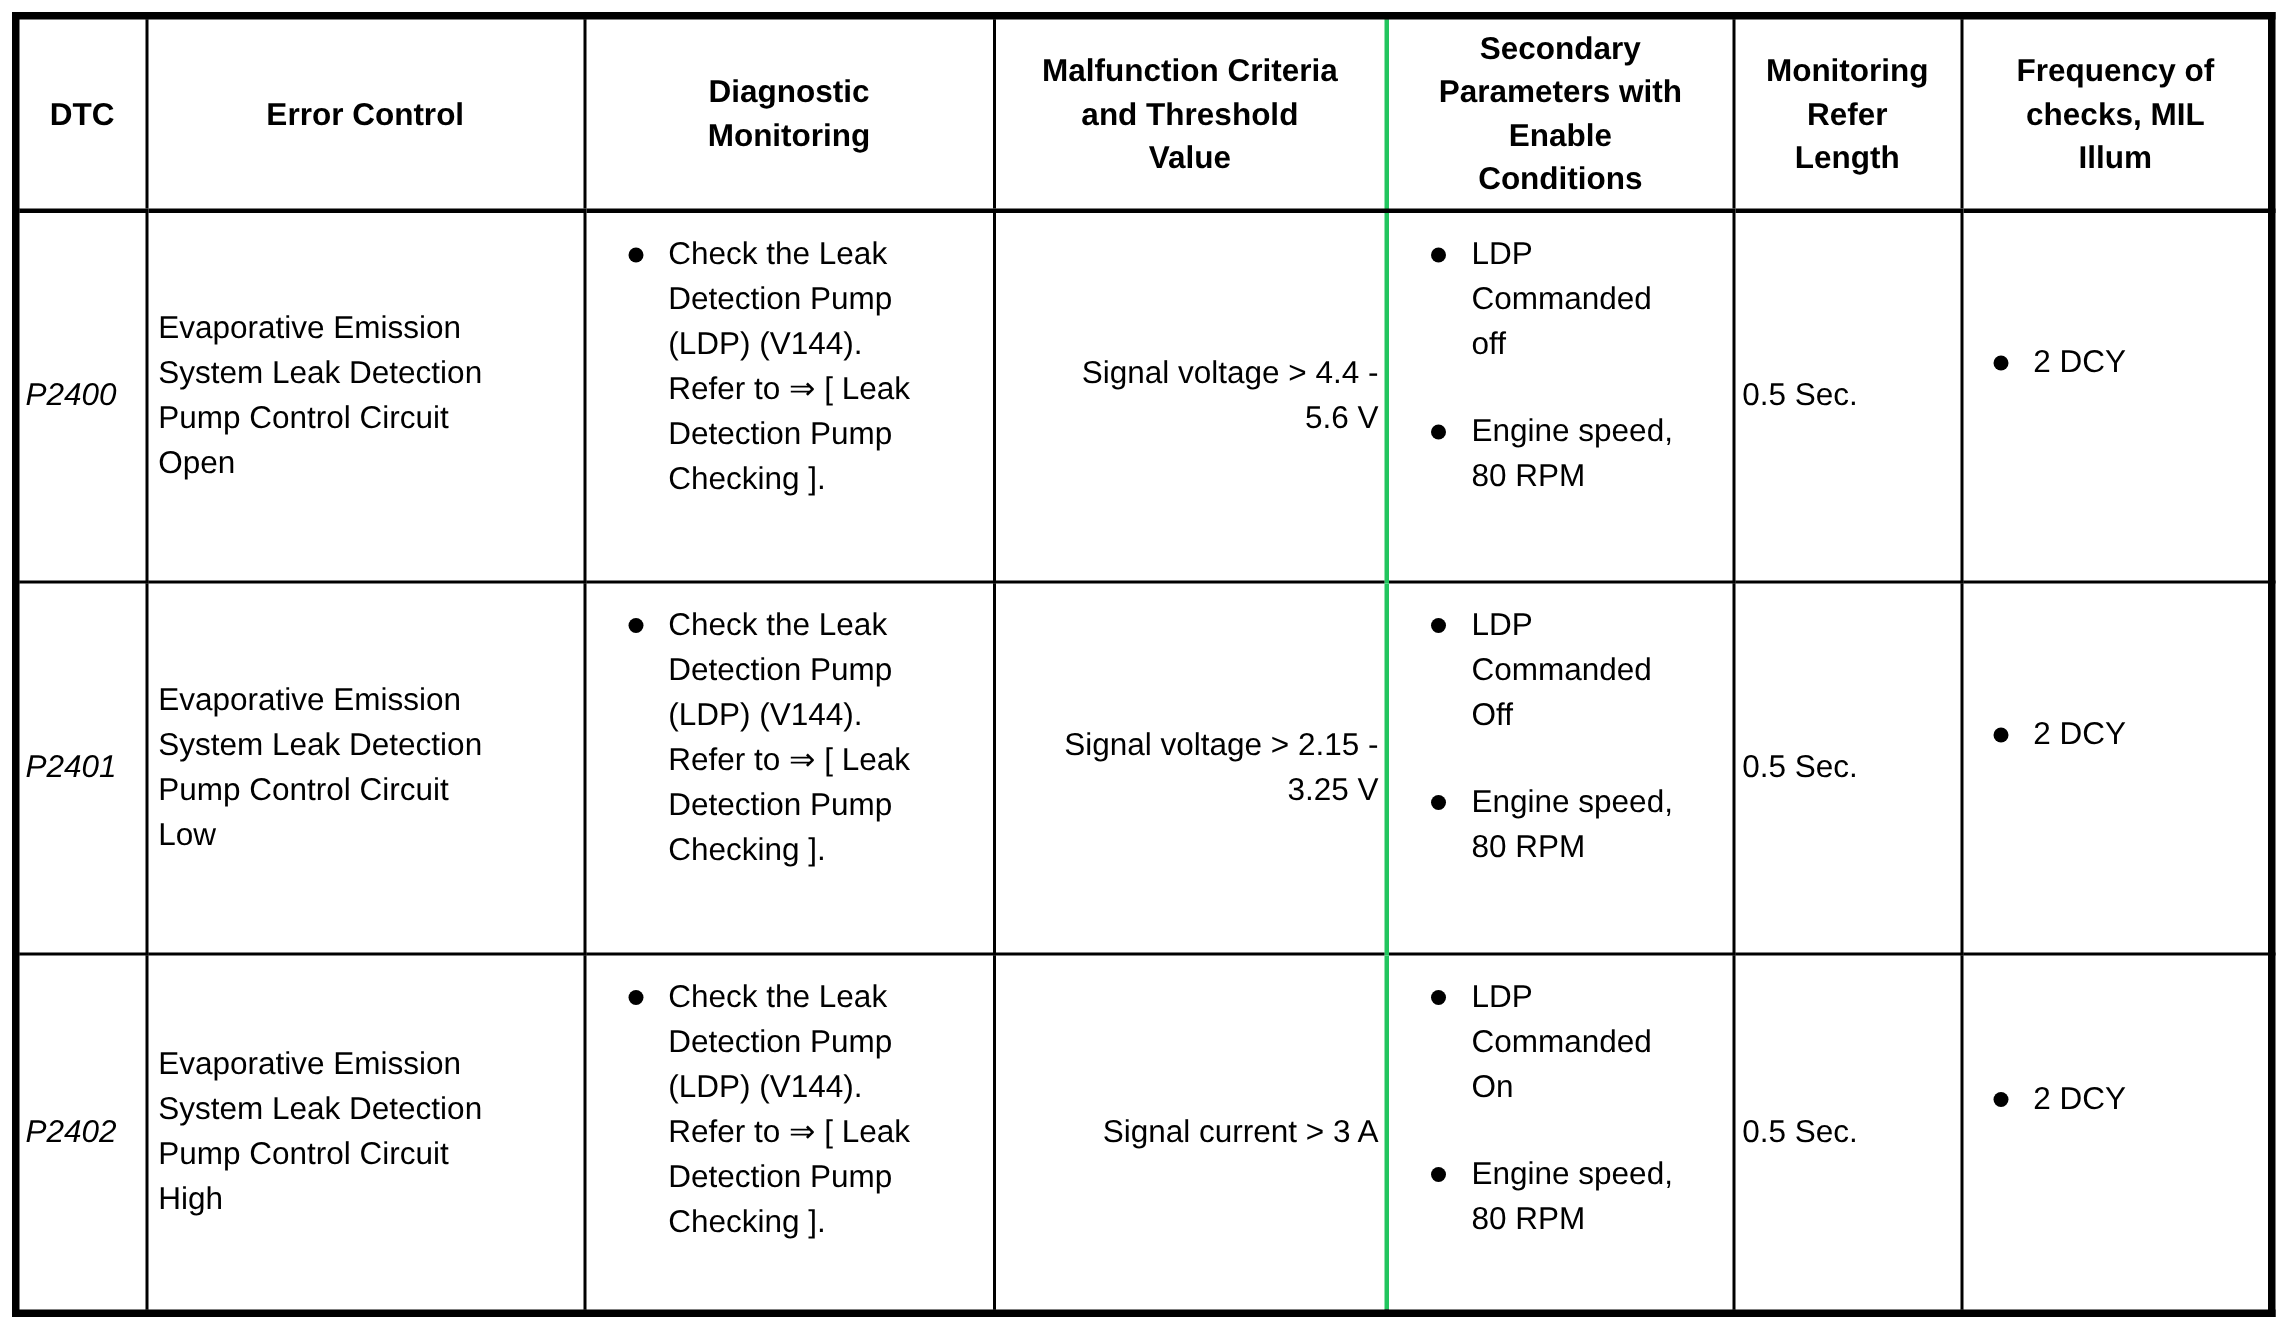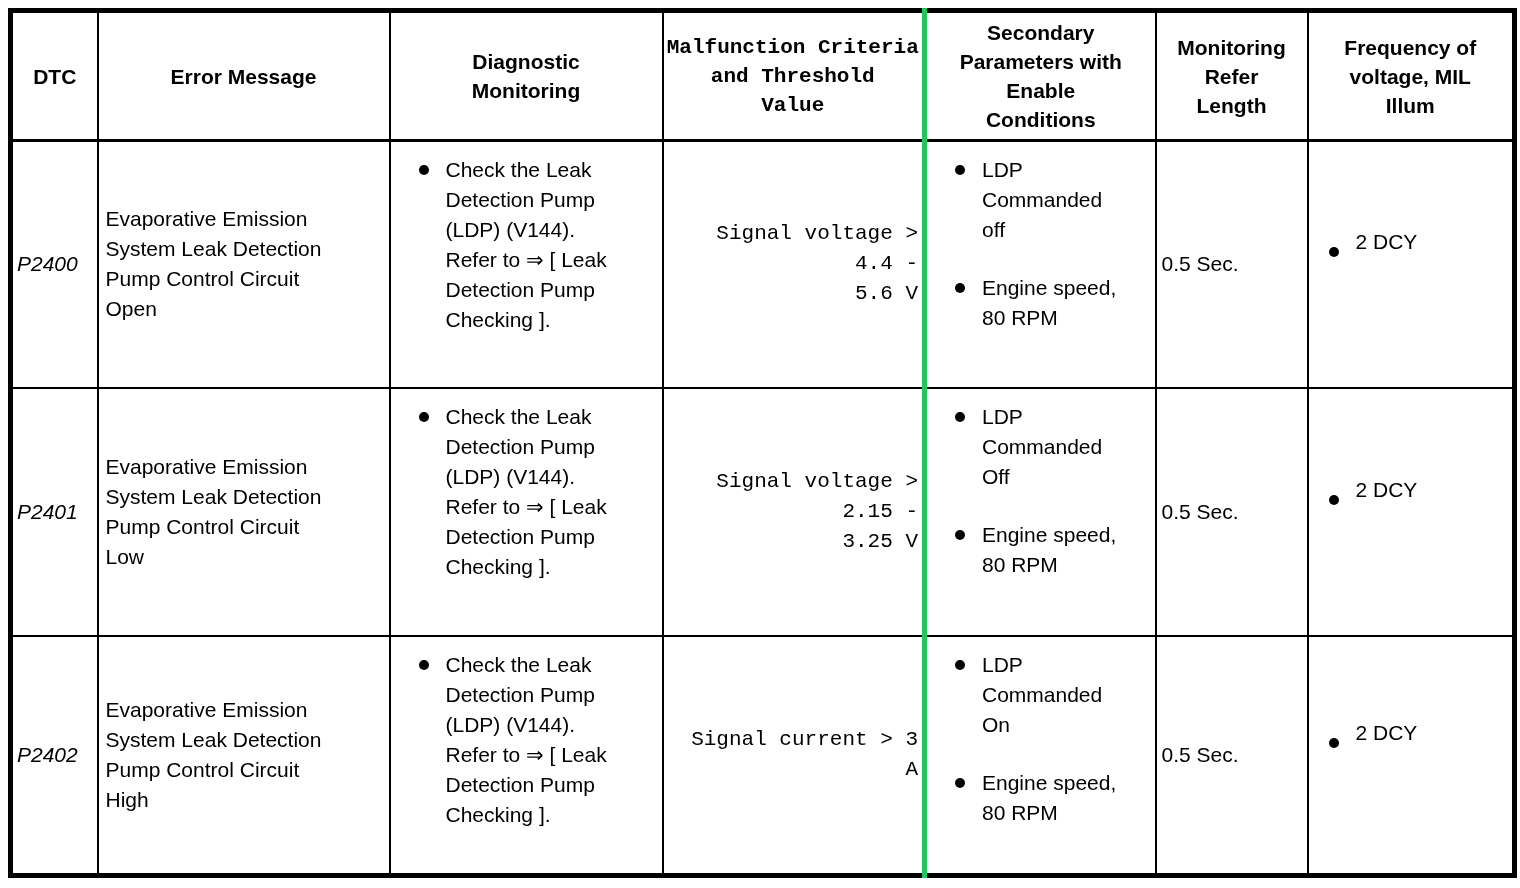--- a/index.html
+++ b/index.html
@@ -24,21 +24,21 @@
     border: 5px solid #000000;
   }
   .dtc-table th,
   .dtc-table td {
     border: 2px solid #000000;
     padding: 0;
     overflow: hidden;
   }
   
   .dtc-table thead th { border-bottom: 3px solid #000000; }
-  .dtc-table .col-malf-b { border-right: 5px solid #22c55e; font-family: Liberation Mono, monospace; }
+  .dtc-table .col-malf-b { border-right: 3px solid #22c55e; }
 
   .dtc-table thead tr { height: 130px; }
   .dtc-table tbody tr.r0 { height: 247px; }
   .dtc-table tbody tr.r1 { height: 248px; }
   .dtc-table tbody tr.r2 { height: 240px; }
 
   .dtc-table th {
     font-weight: bold;
     font-size: 21px;
     line-height: 29px;
@@ -77,55 +77,54 @@
     margin-top: 10px;
     margin-right: 17px;
   }
   .bullet-text {
     white-space: pre-line;
   }
   td.freq-col .bullet-item {
     padding-left: 20px;
     margin: 0;
     transform: translateY(-22px);
-    align-items: flex-end;
   }
 </style>
 </head>
 <body>
 
 <div class="page">
   <table class="dtc-table">
     <colgroup>
       <col style="width:87px">
       <col style="width:292px">
       <col style="width:273px">
       <col style="width:262px">
       <col style="width:231px">
       <col style="width:152px">
       <col style="width:207px">
     </colgroup>
     <thead>
       <tr>
         <th>DTC</th>
-        <th>Error Message</th>
+        <th>Error Control</th>
         <th>Diagnostic
 Monitoring</th>
         <th class="col-malf-b">Malfunction Criteria
 and Threshold
 Value</th>
         <th>Secondary
 Parameters with
 Enable
 Conditions</th>
         <th>Monitoring
 Refer
 Length</th>
         <th>Frequency of
-voltage, MIL
+checks, MIL
 Illum</th>
       </tr>
     </thead>
     <tbody>
       <tr class="r0">
         <td class="dtc-col">P2400</td>
         <td class="err-col pre">Evaporative Emission
 System Leak Detection
 Pump Control Circuit
 Open</td>

